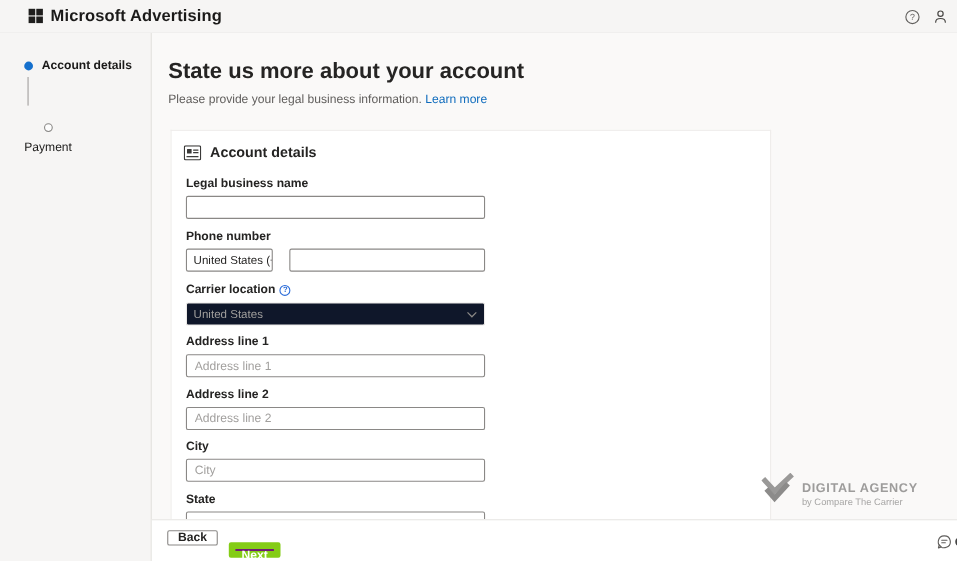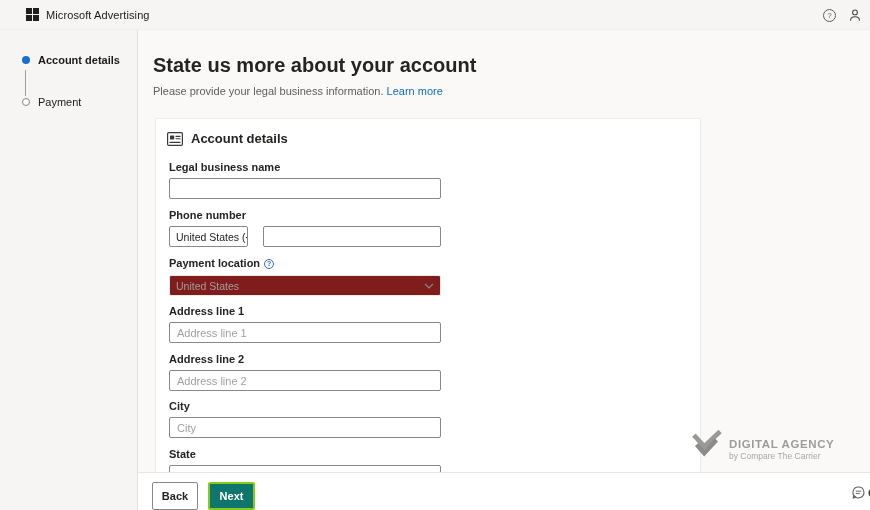--- a/index.html
+++ b/index.html
@@ -10,21 +10,21 @@
   }
   
   .topbar {
     position:absolute; left:0; top:0; width:870px; height:30px;
     background:#f6f5f4; border-bottom:1px solid #f0efee;
     display:flex; align-items:center;
   }
   .brand { display:flex; align-items:center; gap:7px; margin-left:26px; }
   .mslogo { width:13px; height:13px; display:grid; grid-template-columns:6px 6px; grid-template-rows:6px 6px; gap:1px; }
   .mslogo span { background:#1f1e1d; }
-  .brand-name { font-size:11px; font-weight:normal; color:#1b1a19; letter-spacing:.1px; }
+  .brand-name { font-size:15px; font-weight:bold; color:#1b1a19; letter-spacing:.1px; }
   .topbar-right { position:absolute; right:8px; top:0; height:30px; display:flex; align-items:center; gap:12px; }
   .help-icon {
     width:13px; height:13px; border:1px solid #605e5c; border-radius:50%;
     font-size:8px; color:#605e5c; display:flex; align-items:center; justify-content:center; cursor:pointer;
   }
   .person-icon { cursor:pointer; display:flex; }
   
   .sidebar {
     position:absolute; left:0; top:30px; width:138px; height:480px;
     background:#f6f5f4; border-right:1px solid #e3e1df;
@@ -59,38 +59,38 @@
     border:1px solid #8a8886; border-radius:2px; background:#fff;
     font-family:"Liberation Sans", sans-serif; font-size:11px; color:#252423; padding:0 7px; outline:none;
   }
   .txt-input::placeholder { color:#a19f9d; opacity:1; }
   .combo {
     position:absolute; height:21px; border:1px solid #8a8886; border-radius:2px; background:#fff;
     display:flex; align-items:center; justify-content:space-between;
     font-size:10.5px; color:#252423; padding:0 6px; cursor:pointer; white-space:nowrap; overflow:hidden;
   }
   .combo.disabled {
-    background:#7f1d1d; border-color:#eceae8; color:#a19f9d; cursor:default;
+    background:#0f172a; border-color:#eceae8; color:#a19f9d; cursor:default;
   }
   .chevron { flex:0 0 auto; margin-left:4px; display:flex; }
   
   .watermark { position:absolute; left:692px; top:430px; display:flex; gap:7px; align-items:flex-end; }
   .wm-text-title { font-size:11.5px; font-weight:bold; color:#9d9c9b; letter-spacing:.6px; }
   .wm-text-sub { font-size:8.5px; color:#a7a6a5; margin-top:1px; }
   
   .bottombar {
     position:absolute; left:138px; top:472px; width:732px; height:38px;
     background:#ffffff; border-top:1px solid #e8e6e4;
   }
   .btn {
-    position:absolute; top:9px; height:28px; border-radius:2px;
+    position:absolute; top:9px; height:14px; border-radius:2px;
     font-family:"Liberation Sans", sans-serif; font-size:11px; font-weight:600; cursor:pointer;
   }
   .btn-back { left:14px; width:46px; background:#fff; border:1px solid #8a8886; color:#252423; }
-  .btn-next { left:70px; width:47px; background:#0f766e; border:2px solid #84cc16; color:#fff; }
+  .btn-next { left:70px; width:47px; background:#701a75; border:6px solid #84cc16; color:#fff;margin-top:11px; }
   .chat { position:absolute; right:-6px; top:13px; display:flex; align-items:center; gap:3px; }
   .chat-label { font-size:11px; font-weight:600; color:#444; }
 </style>
 </head>
 <body>
 
 <div class="screen">
 
   <div class="topbar">
     <div class="brand">
@@ -112,21 +112,21 @@
       </div>
     </div>
   </div>
 
   <div class="sidebar">
     <div class="step" style="left:22px; top:24px;">
       <span class="step-dot active"></span>
       <span class="step-label active">Account details</span>
     </div>
     <div class="step-line" style="top:40px; height:26px;"></div>
-    <div class="step" style="left:22px; top:66px;">
+    <div class="step" style="left:22px; top:82px;flex-direction:column;">
       <span class="step-dot upcoming"></span>
       <span class="step-label">Payment</span>
     </div>
   </div>
 
   <div class="page-title">State us more about your account</div>
   <div class="page-subtitle">
     <span>Please provide your legal business information.</span>
     <a class="learn-more">Learn more</a>
   </div>
@@ -145,21 +145,21 @@
     <input class="txt-input" style="top: 59px;" type="text">
 
     <div class="fld-label" style="top:90px;">Phone number</div>
     <div class="combo" style="left:13px; top:107px; width:79px;">
       <span>United States (+</span>
 
     </div>
     <input class="txt-input" style="left: 107px; top: 107px; width: 178px;" type="text">
 
     <div class="fld-label" style="top:138px;">
-      <span>Payment location</span><span class="info-icon">?</span>
+      <span>Carrier location</span><span class="info-icon">?</span>
     </div>
     <div class="combo disabled" style="left:13px; top:156px; width:272px;">
       <span>United States</span>
       <span class="chevron">
         <svg width="10" height="6" viewBox="0 0 10 6" fill="none">
             <path d="M1 1l4 4 4-4" stroke="#8a8886" stroke-width="1.1"></path>
           </svg>
       </span>
     </div>
 

